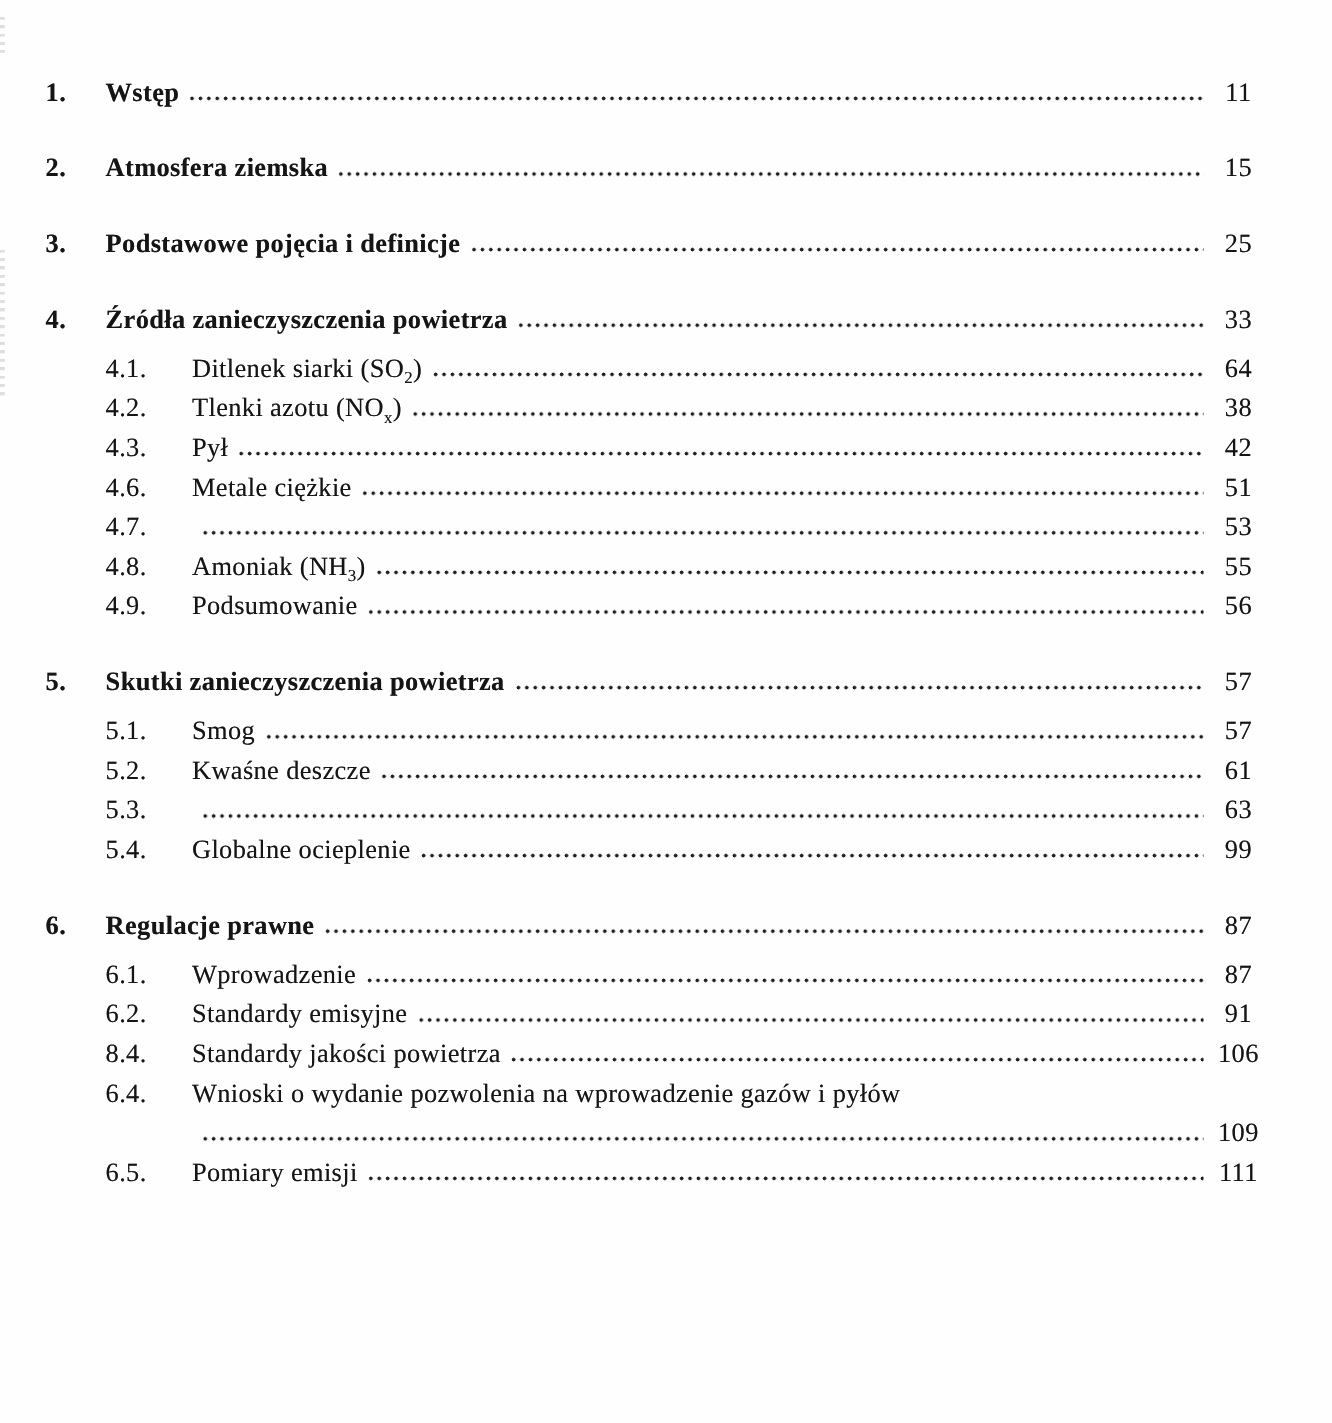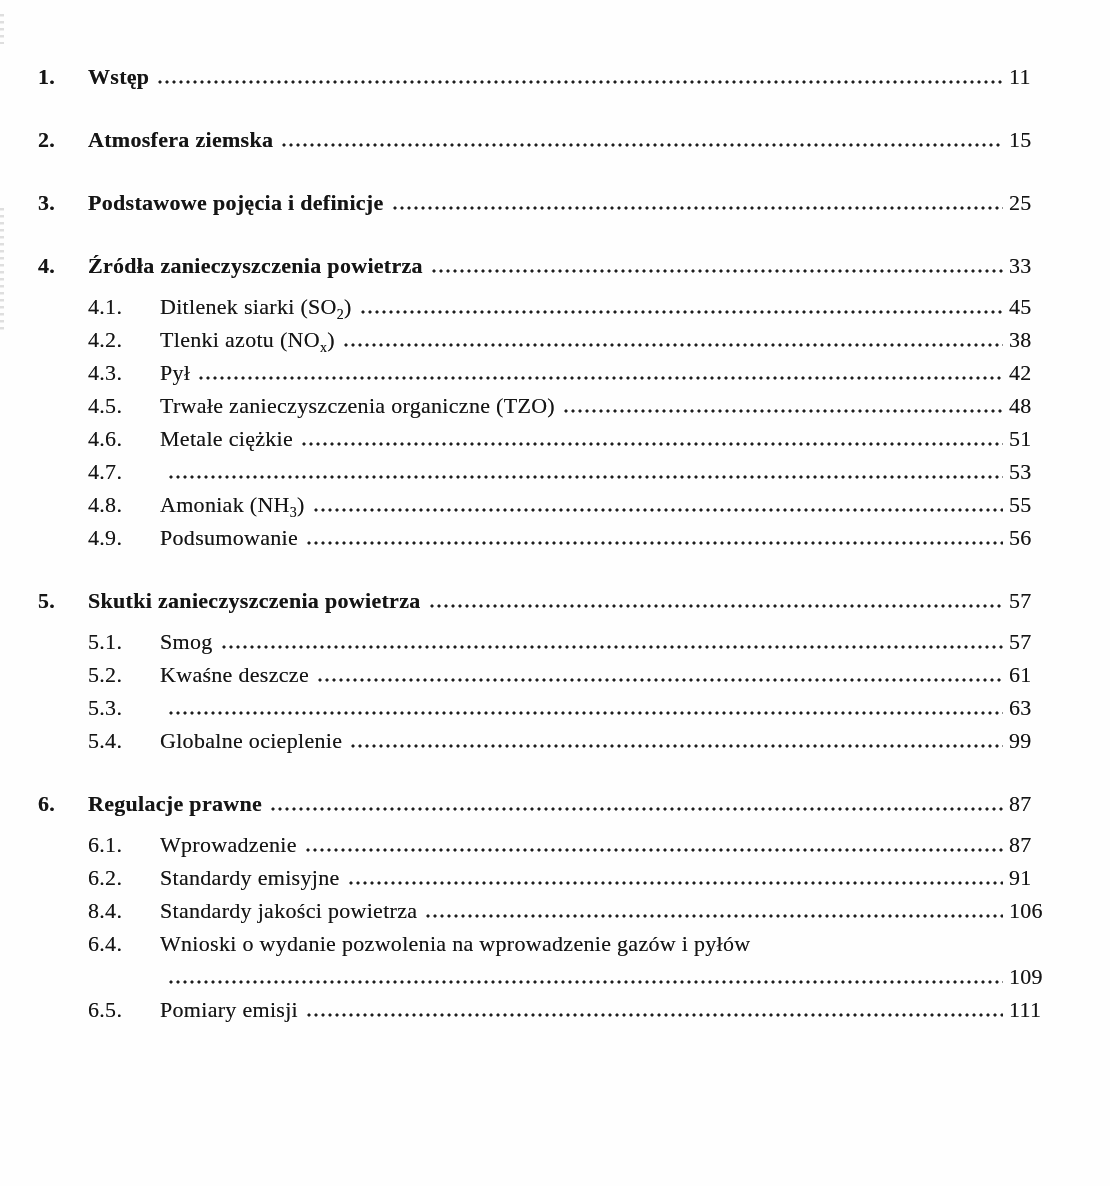--- a/index.html
+++ b/index.html
@@ -72,21 +72,21 @@
     height: 4px;
     margin: 0 6px 9px 9px;
     background-image: radial-gradient(circle at 2px 2px, #1d1d1d 1.35px, rgba(0,0,0,0) 1.8px);
     background-size: 7px 4px;
     background-repeat: repeat-x;
     background-position: left bottom;
   }
   .pageno {
     flex: 0 0 auto;
     width: 46px;
-    text-align: left;
+    text-align: center;
     font-weight: 400;
     white-space: nowrap;
   }
   
   .artifact {
     position: absolute;
     left: 0;
     background: repeating-linear-gradient(
       to bottom,
       rgba(90,90,90,0.35) 0px,
@@ -129,39 +129,33 @@
       <div class="row lvl1">
         <span class="num">4.</span>
         <span class="title"><span>Źródła zanieczyszczenia powietrza</span></span>
         <span class="leader"></span>
         <span class="pageno">33</span>
       </div>
       <div class="row lvl2">
         <span class="num">4.1.</span>
         <span class="title"><span>Ditlenek siarki (SO</span><sub>2</sub><span>)</span></span>
         <span class="leader"></span>
-        <span class="pageno">45</span>
+        <span class="pageno">64</span>
       </div>
       <div class="row lvl2">
         <span class="num">4.2.</span>
         <span class="title"><span>Tlenki azotu (NO</span><sub>x</sub><span>)</span></span>
         <span class="leader"></span>
         <span class="pageno">38</span>
       </div>
       <div class="row lvl2">
         <span class="num">4.3.</span>
         <span class="title"><span>Pył</span></span>
         <span class="leader"></span>
         <span class="pageno">42</span>
-      </div>
-      <div class="row lvl2">
-        <span class="num">4.5.</span>
-        <span class="title"><span>Trwałe zanieczyszczenia organiczne (TZO)</span></span>
-        <span class="leader"></span>
-        <span class="pageno">48</span>
       </div>
       <div class="row lvl2">
         <span class="num">4.6.</span>
         <span class="title"><span>Metale ciężkie</span></span>
         <span class="leader"></span>
         <span class="pageno">51</span>
       </div>
       <div class="row lvl2">
         <span class="num">4.7.</span>
         <span class="leader"></span>

